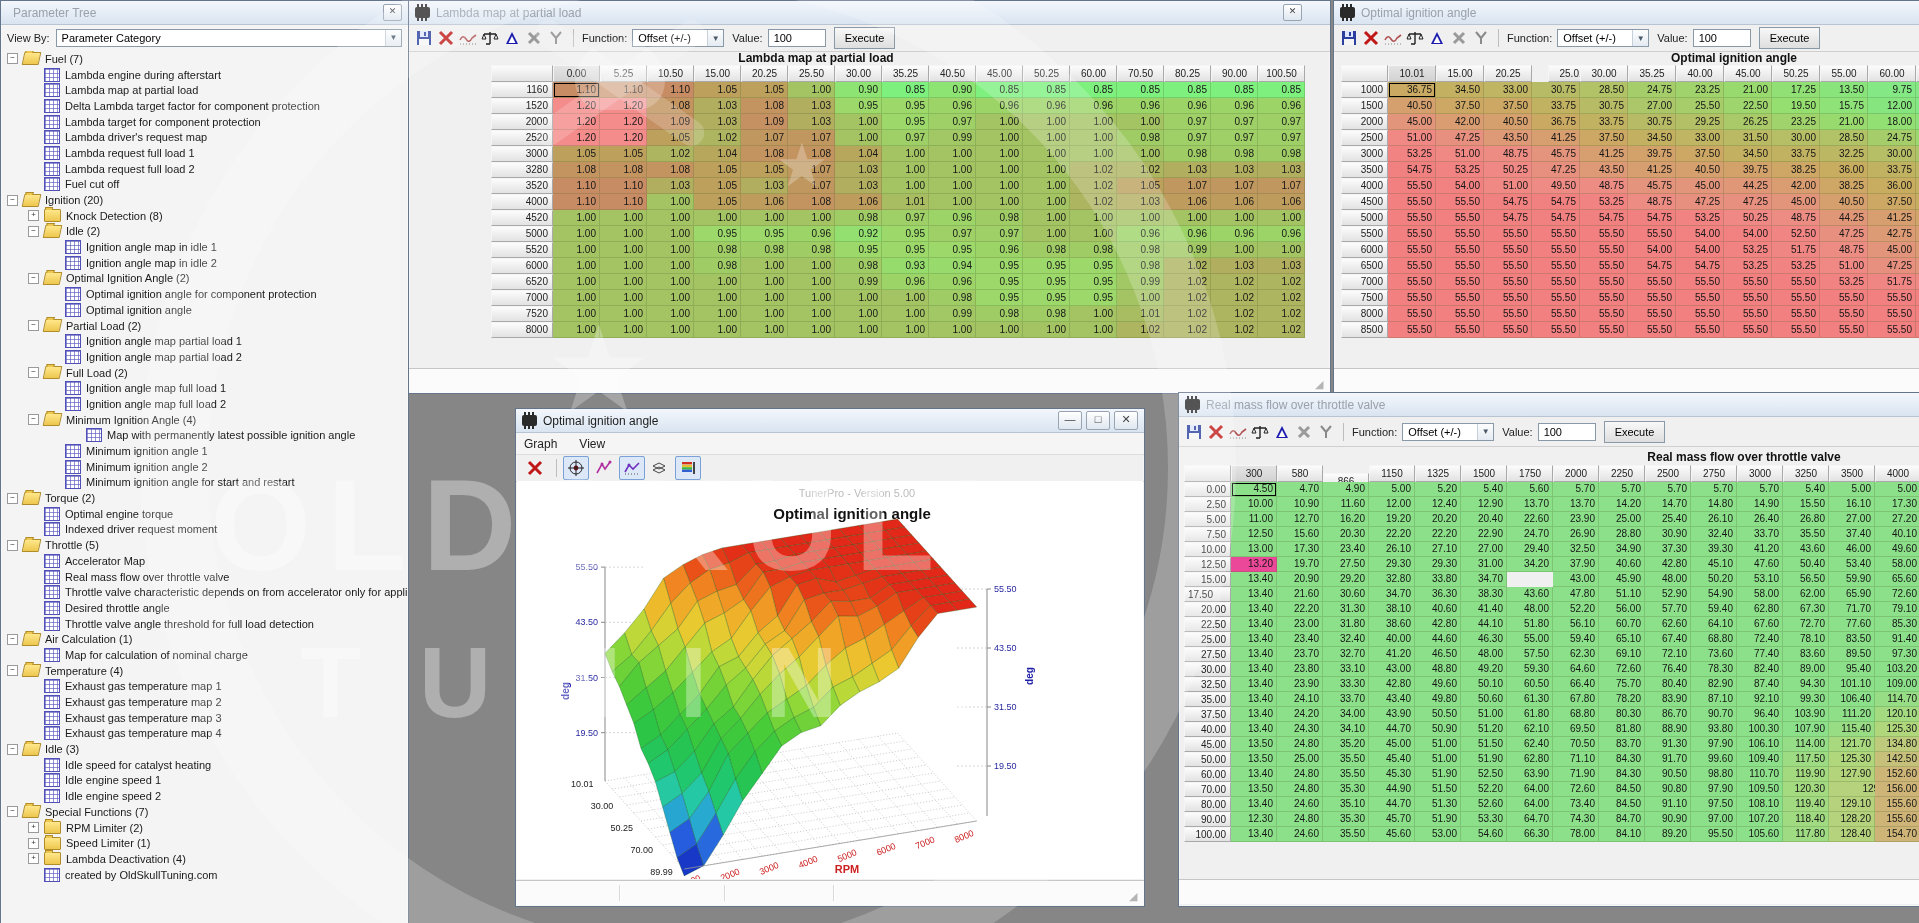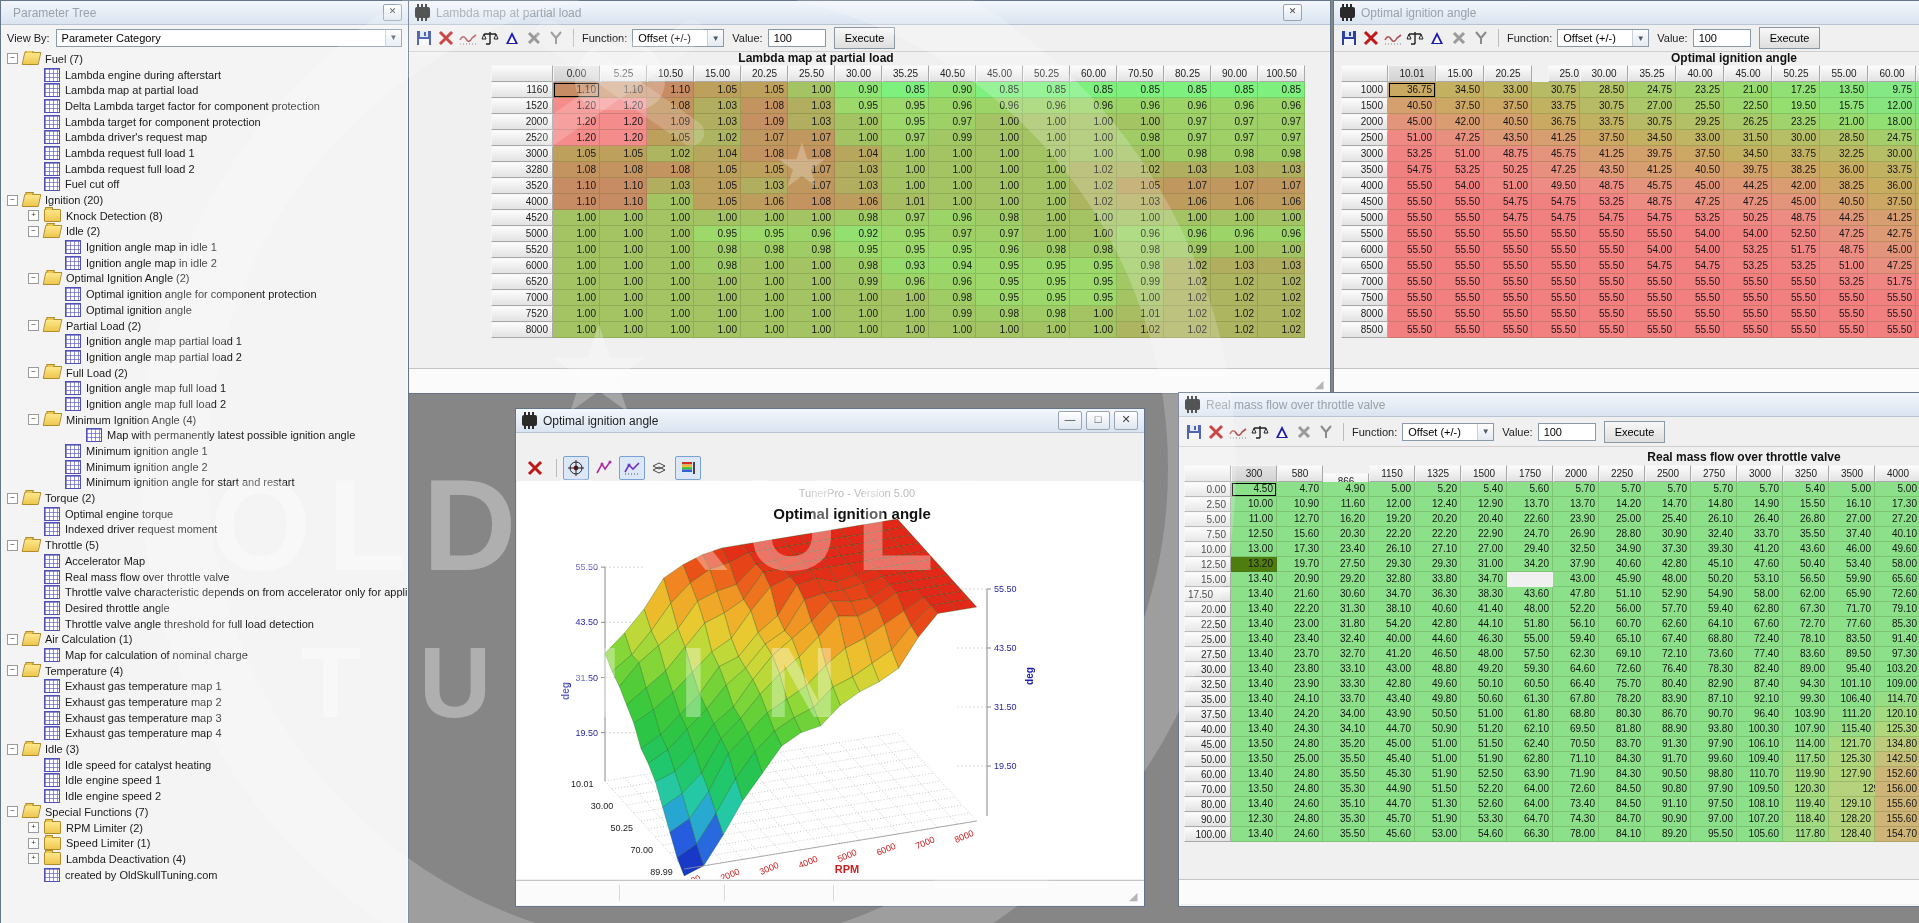--- a/index.html
+++ b/index.html
@@ -1167,21 +1167,21 @@
       <div class="gc gcell" style="left: 277px; top: 77px; width: 46px; height: 15px; background: rgb(140, 224, 138);">27.00</div>
       <div class="gc gcell" style="left: 323px; top: 77px; width: 46px; height: 15px; background: rgb(140, 224, 138);">29.40</div>
       <div class="gc gcell" style="left: 369px; top: 77px; width: 46px; height: 15px; background: rgb(140, 224, 138);">32.50</div>
       <div class="gc gcell" style="left: 415px; top: 77px; width: 46px; height: 15px; background: rgb(140, 224, 138);">34.90</div>
       <div class="gc gcell" style="left: 461px; top: 77px; width: 46px; height: 15px; background: rgb(140, 224, 138);">37.30</div>
       <div class="gc gcell" style="left: 507px; top: 77px; width: 46px; height: 15px; background: rgb(140, 224, 138);">39.30</div>
       <div class="gc gcell" style="left: 553px; top: 77px; width: 46px; height: 15px; background: rgb(140, 224, 138);">41.20</div>
       <div class="gc gcell" style="left: 599px; top: 77px; width: 46px; height: 15px; background: rgb(140, 224, 138);">43.60</div>
       <div class="gc gcell" style="left: 645px; top: 77px; width: 46px; height: 15px; background: rgb(140, 224, 138);">46.00</div>
       <div class="gc gcell" style="left: 691px; top: 77px; width: 46px; height: 15px; background: rgb(140, 224, 138);">49.60</div>
-      <div class="gc gcell" style="left: 47px; top: 92px; width: 46px; height: 15px; background: #4d7c0f;">13.20</div>
+      <div class="gc gcell" style="left: 47px; top: 92px; width: 46px; height: 15px; background: #ec4899;">13.20</div>
       <div class="gc gcell" style="left: 93px; top: 92px; width: 46px; height: 15px; background: rgb(140, 224, 138);">19.70</div>
       <div class="gc gcell" style="left: 139px; top: 92px; width: 46px; height: 15px; background: rgb(140, 224, 138);">27.50</div>
       <div class="gc gcell" style="left: 185px; top: 92px; width: 46px; height: 15px; background: rgb(140, 224, 138);">29.30</div>
       <div class="gc gcell" style="left: 231px; top: 92px; width: 46px; height: 15px; background: rgb(140, 224, 138);">29.30</div>
       <div class="gc gcell" style="left: 277px; top: 92px; width: 46px; height: 15px; background: rgb(140, 224, 138);">31.00</div>
       <div class="gc gcell" style="left: 323px; top: 92px; width: 46px; height: 15px; background: rgb(140, 224, 138);">34.20</div>
       <div class="gc gcell" style="left: 369px; top: 92px; width: 46px; height: 15px; background: rgb(140, 224, 138);">37.90</div>
       <div class="gc gcell" style="left: 415px; top: 92px; width: 46px; height: 15px; background: rgb(140, 224, 138);">40.60</div>
       <div class="gc gcell" style="left: 461px; top: 92px; width: 46px; height: 15px; background: rgb(140, 224, 138);">42.80</div>
       <div class="gc gcell" style="left: 507px; top: 92px; width: 46px; height: 15px; background: rgb(140, 224, 138);">45.10</div>
@@ -1230,21 +1230,21 @@
       <div class="gc gcell" style="left: 415px; top: 137px; width: 46px; height: 15px; background: rgb(140, 224, 138);">56.00</div>
       <div class="gc gcell" style="left: 461px; top: 137px; width: 46px; height: 15px; background: rgb(140, 224, 138);">57.70</div>
       <div class="gc gcell" style="left: 507px; top: 137px; width: 46px; height: 15px; background: rgb(140, 224, 138);">59.40</div>
       <div class="gc gcell" style="left: 553px; top: 137px; width: 46px; height: 15px; background: rgb(140, 224, 138);">62.80</div>
       <div class="gc gcell" style="left: 599px; top: 137px; width: 46px; height: 15px; background: rgb(140, 224, 138);">67.30</div>
       <div class="gc gcell" style="left: 645px; top: 137px; width: 46px; height: 15px; background: rgb(140, 224, 138);">71.70</div>
       <div class="gc gcell" style="left: 691px; top: 137px; width: 46px; height: 15px; background: rgb(140, 224, 138);">79.10</div>
       <div class="gc gcell" style="left: 47px; top: 152px; width: 46px; height: 15px; background: rgb(140, 224, 138);">13.40</div>
       <div class="gc gcell" style="left: 93px; top: 152px; width: 46px; height: 15px; background: rgb(140, 224, 138);">23.00</div>
       <div class="gc gcell" style="left: 139px; top: 152px; width: 46px; height: 15px; background: rgb(140, 224, 138);">31.80</div>
-      <div class="gc gcell" style="left: 185px; top: 152px; width: 46px; height: 15px; background: rgb(140, 224, 138);">54.20</div>
+      <div class="gc gcell" style="left: 185px; top: 152px; width: 46px; height: 15px; background: rgb(140, 224, 138);">38.60</div>
       <div class="gc gcell" style="left: 231px; top: 152px; width: 46px; height: 15px; background: rgb(140, 224, 138);">42.80</div>
       <div class="gc gcell" style="left: 277px; top: 152px; width: 46px; height: 15px; background: rgb(140, 224, 138);">44.10</div>
       <div class="gc gcell" style="left: 323px; top: 152px; width: 46px; height: 15px; background: rgb(140, 224, 138);">51.80</div>
       <div class="gc gcell" style="left: 369px; top: 152px; width: 46px; height: 15px; background: rgb(140, 224, 138);">56.10</div>
       <div class="gc gcell" style="left: 415px; top: 152px; width: 46px; height: 15px; background: rgb(140, 224, 138);">60.70</div>
       <div class="gc gcell" style="left: 461px; top: 152px; width: 46px; height: 15px; background: rgb(140, 224, 138);">62.60</div>
       <div class="gc gcell" style="left: 507px; top: 152px; width: 46px; height: 15px; background: rgb(140, 224, 138);">64.10</div>
       <div class="gc gcell" style="left: 553px; top: 152px; width: 46px; height: 15px; background: rgb(140, 224, 138);">67.60</div>
       <div class="gc gcell" style="left: 599px; top: 152px; width: 46px; height: 15px; background: rgb(140, 224, 138);">72.70</div>
       <div class="gc gcell" style="left: 645px; top: 152px; width: 46px; height: 15px; background: rgb(140, 224, 138);">77.60</div>
@@ -1466,20 +1466,24 @@
 <div class="win" id="win-graph" style="left:515px;top:408px;width:628px;height:497px">
   <div class="titlebar active">
     <span class="chip"></span>
     <span class="wtitle">Optimal ignition angle</span>
     <span class="capbtns">
       <span class="capbtn">—</span>
       <span class="capbtn">□</span>
       <span class="capbtn">✕</span>
     </span>
   </div>
+  <div class="menubar" id="graph-menu">
+      <span class="menuitem">Graph</span>
+      <span class="menuitem">View</span>
+    </div>
   <div class="gtoolbar" id="graph-toolbar">
       <span class="gtb">
         <svg width="16" height="16">
           <path d="M2 2 L14 14 M14 2 L2 14" stroke="#c01818" stroke-width="3"></path>
         </svg>
       </span>
       <span class="tbsep"></span>
       <span class="gtb pressed">
         <svg width="18" height="16">
           <circle cx="9" cy="8" r="6" fill="none" stroke="#222"></circle>

